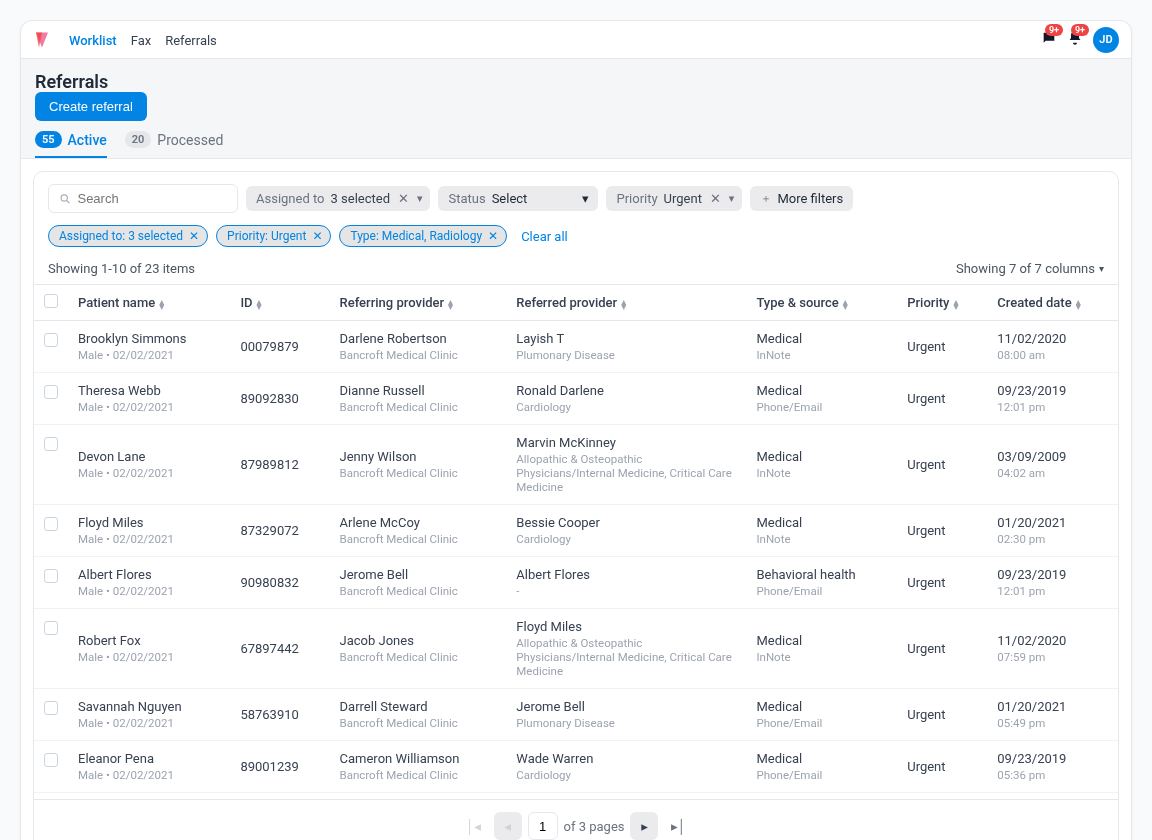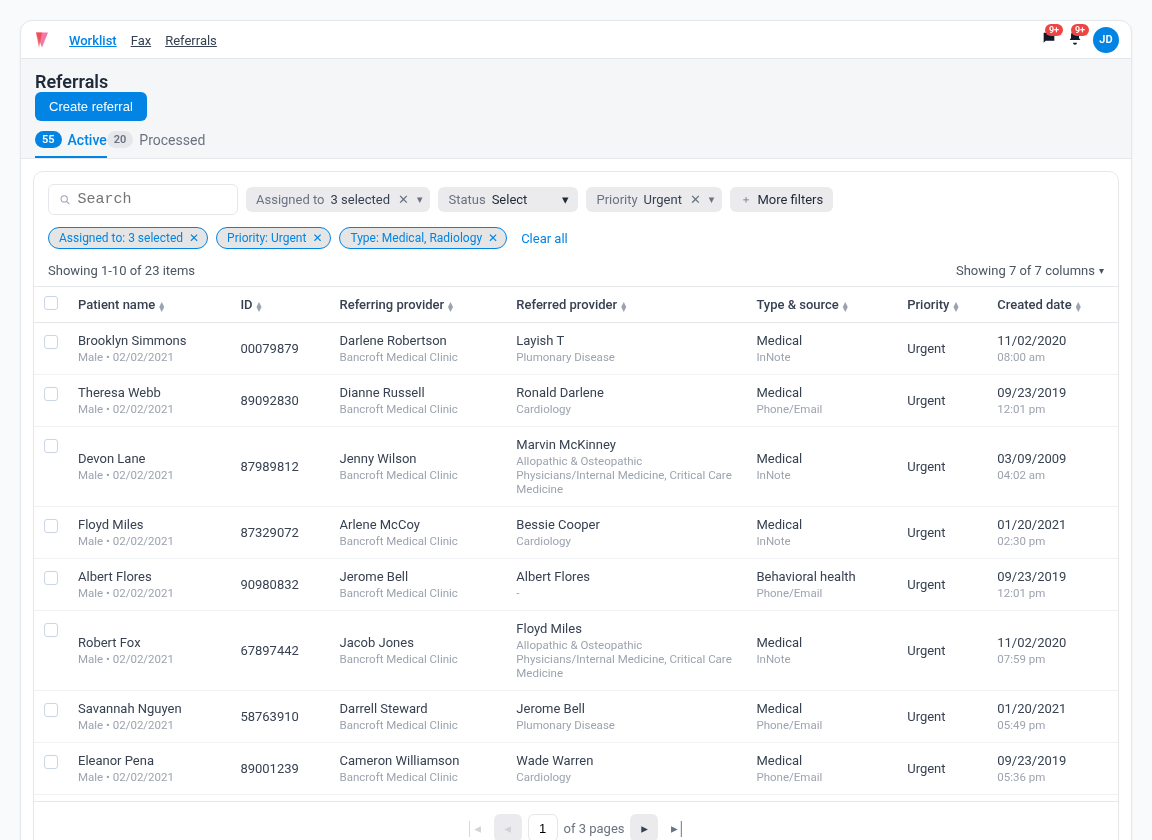--- a/index.html
+++ b/index.html
@@ -3,52 +3,52 @@
 <meta charset="utf-8">
 <style>
 * { box-sizing: border-box; margin: 0; padding: 0; }
 body { font-family: -apple-system, BlinkMacSystemFont, 'Segoe UI', Roboto, sans-serif; background: #f9fafb; font-size: 14px; color: #1f2937; padding: 20px; }
 .window { max-width: 1112px; margin: 0 auto; background: #fff; border: 1px solid #e5e7eb; border-radius: 12px; overflow: hidden; box-shadow: 0 1px 3px rgba(0,0,0,0.05); }
 
 
 .navbar { display: flex; align-items: center; justify-content: space-between; padding: 0 12px; height: 38px; border-bottom: 1px solid #e5e7eb; }
 .navbar-left { display: flex; align-items: center; gap: 18px; }
 .logo { width: 18px; height: 18px; display: flex; align-items: center; }
-.nav-item { font-size: 13px; color: #374151; cursor: pointer; text-decoration: underline; }
+.nav-item { font-size: 13px; color: #374151; cursor: pointer; }
 .nav-item.active { color: #0284e4; font-weight: 500; }
 .navbar-right { display: flex; align-items: center; gap: 10px; }
 .notif { position: relative; font-size: 14px; cursor: pointer; }
 .notif-badge { position: absolute; top: -6px; right: -6px; background: #ef4444; color: #fff; font-size: 9px; font-weight: 600; border-radius: 8px; padding: 1px 4px; }
 .avatar { width: 26px; height: 26px; border-radius: 50%; background: #0284e4; color: #fff; font-size: 11px; font-weight: 600; display: flex; align-items: center; justify-content: center; cursor: pointer; }
 
 
 .titlebar { display: flex; align-items: flex-start; justify-content: space-between; padding: 12px 14px 0 14px; background: #f5f6f8; flex-direction: column; }
 .page-title { font-size: 18px; font-weight: 600; color: #1f2937; }
 .btn-primary { background: #0284e4; color: #fff; border: none; padding: 7px 14px; border-radius: 6px; font-size: 13px; cursor: pointer; }
 
 
-.tabs { display: flex; align-items: center; padding: 10px 14px 0 14px; background: #f5f6f8; border-bottom: 1px solid #e5e7eb; }
+.tabs { display: flex; align-items: center; gap: 18px; padding: 10px 14px 0 14px; background: #f5f6f8; border-bottom: 1px solid #e5e7eb; }
 .tab { display: flex; align-items: center; gap: 6px; padding-bottom: 8px; cursor: pointer; color: #6b7280; border-bottom: 2px solid transparent; }
 .tab.active { color: #0284e4; border-bottom-color: #0284e4; font-weight: 500; }
 .tab .count { background: #e5e7eb; color: #6b7280; font-size: 11px; font-weight: 600; padding: 2px 7px; border-radius: 10px; }
 .tab.active .count { background: #0284e4; color: #fff; }
 
 
 .panel { margin: 12px; background: #fff; border: 1px solid #e5e7eb; border-radius: 10px; overflow: hidden; }
 
 
 .filters { display: flex; flex-wrap: wrap; gap: 8px; padding: 12px 14px; align-items: center; }
 .search-box { display: flex; align-items: center; gap: 6px; border: 1px solid #e5e7eb; border-radius: 6px; padding: 6px 10px; width: 190px; background:#fff; }
-.search-box input { border: none; outline: none; font-size: 15px; width: 100%; background: transparent; color:#4d7c0f;font-family:Liberation Mono, monospace; }
+.search-box input { border: none; outline: none; font-size: 13px; width: 100%; background: transparent; color:#4d7c0f; }
 .filter-pill { display: flex; align-items: center; gap: 6px; background: #ebebed; border-radius: 6px; padding: 5px 8px 5px 10px; font-size: 13px; color: #374151; cursor: pointer; }
 .filter-pill .lbl { color: #6b7280; }
 .filter-pill .val { color: #374151; }
 .filter-pill .x { color: #6b7280; padding: 0 2px; }
 .filter-pill .chev, .more-filters .plus { color: #6b7280; font-size: 11px; }
-.filter-status { background:#ebebed; display:flex; align-items:center; gap:6px; border-radius:6px; padding:5px 10px; font-size:13px; width:140px; cursor:pointer; }
+.filter-status { background:#ebebed; display:flex; align-items:center; gap:6px; border-radius:6px; padding:5px 10px; font-size:13px; width:160px; cursor:pointer; }
 .more-filters { display:flex; align-items:center; gap:6px; background:#ebebed; border-radius:6px; padding:5px 10px; font-size:13px; cursor:pointer; }
 
 
 .chips { display: flex; align-items: center; gap: 8px; padding: 0 14px 10px 14px; flex-wrap: wrap; }
 .chip { display: inline-flex; align-items: center; gap: 6px; border: 1px solid #0284e4; color: #0284e4; background: #e5e5e5; border-radius: 999px; padding: 3px 8px 3px 10px; font-size: 12px; cursor: pointer; }
 .chip .x { font-size: 12px; }
 .clear-all { color: #0284e4; font-size: 13px; cursor: pointer; margin-left: 6px; }
 
 
 .meta { display: flex; justify-content: space-between; align-items: center; padding: 4px 14px 8px 14px; font-size: 13px; color: #4b5563; }

